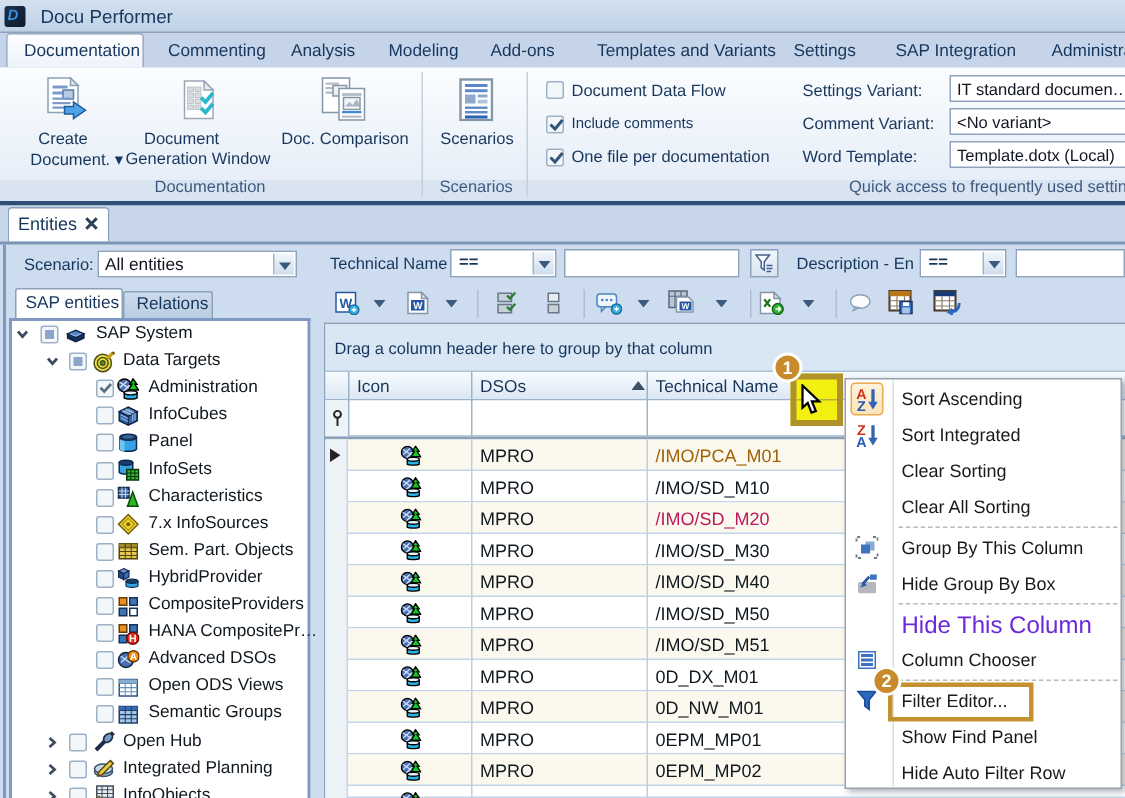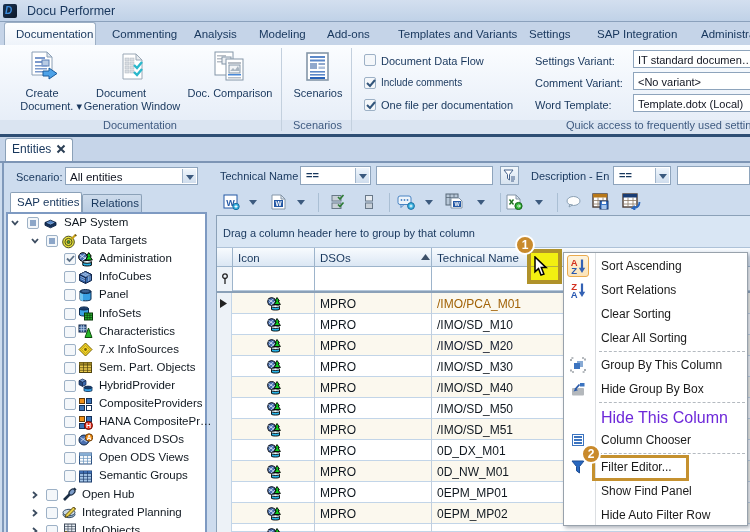--- a/index.html
+++ b/index.html
@@ -541,21 +541,21 @@
 <div class="abs" style="left:320px;top:318px;font-size:12px;color:#101820">MPRO</div>
 <div class="abs" style="left:437px;top:318px;font-size:12px;color:#101820">/IMO/SD_M10</div>
 <div class="vline" style="left:314px;top:314px;height:21px"></div>
 <div class="vline" style="left:431px;top:314px;height:21px"></div>
 <div class="abs" style="left:217px;top:335px;width:533px;height:21px;background:#fbf8ee;border-bottom:1px solid #c2d5e8"></div>
 <div class="abs" style="left:217px;top:335px;width:15px;height:21px;background:#edf2f7;border-right:1px solid #c2d5e8"></div>
 <svg class="abs" style="left:267px;top:339px" width="14" height="14">
     <use href="#i-multi"></use>
   </svg>
 <div class="abs" style="left:320px;top:339px;font-size:12px;color:#101820">MPRO</div>
-<div class="abs" style="left:437px;top:339px;font-size:12px;color:#0f172a">/IMO/SD_M20</div>
+<div class="abs" style="left:437px;top:339px;font-size:12px;color:#be185d">/IMO/SD_M20</div>
 <div class="vline" style="left:314px;top:335px;height:21px"></div>
 <div class="vline" style="left:431px;top:335px;height:21px"></div>
 <div class="abs" style="left:217px;top:356px;width:533px;height:21px;background:#ffffff;border-bottom:1px solid #c2d5e8"></div>
 <div class="abs" style="left:217px;top:356px;width:15px;height:21px;background:#edf2f7;border-right:1px solid #c2d5e8"></div>
 <svg class="abs" style="left:267px;top:360px" width="14" height="14">
     <use href="#i-multi"></use>
   </svg>
 <div class="abs" style="left:320px;top:360px;font-size:12px;color:#101820">MPRO</div>
 <div class="abs" style="left:437px;top:360px;font-size:12px;color:#101820">/IMO/SD_M30</div>
 <div class="vline" style="left:314px;top:356px;height:21px"></div>
@@ -644,21 +644,21 @@
 <div class="abs" style="left:563px;top:252px;width:185px;height:274px;background:#fff;border:1px solid #98a2ac;box-shadow:2px 2px 4px rgba(80,90,110,.45)"></div>
 <div class="abs" style="left:595px;top:253px;width:1px;height:272px;background:#dcdfe2"></div>
 <div class="abs" style="left:567px;top:255px;width:22px;height:22px;background:linear-gradient(#fdf3dd,#fbe3b8);border:1px solid #eaaa4e;border-radius:3px"></div>
 <svg class="abs" style="left:570px;top:258px" width="16" height="16">
     <use href="#m-sortaz"></use>
   </svg>
 <div class="abs" style="left:601px;top:259px;font-size:12px;color:#1a1a1a;white-space:nowrap">Sort Ascending</div>
 <svg class="abs" style="left:570px;top:282px" width="16" height="16">
     <use href="#m-sortza"></use>
   </svg>
-<div class="abs" style="left:601px;top:283px;font-size:12px;color:#1a1a1a;white-space:nowrap">Sort Relations</div>
+<div class="abs" style="left:601px;top:283px;font-size:12px;color:#1a1a1a;white-space:nowrap">Sort Integrated</div>
 <div class="abs" style="left:601px;top:307px;font-size:12px;color:#1a1a1a;white-space:nowrap">Clear Sorting</div>
 <div class="abs" style="left:601px;top:331px;font-size:12px;color:#1a1a1a;white-space:nowrap">Clear All Sorting</div>
 <div class="abs" style="left:599px;top:351px;width:146px;border-top:1px dashed #b4bac0"></div>
 <svg class="abs" style="left:570px;top:357px" width="16" height="16">
     <use href="#m-group"></use>
   </svg>
 <div class="abs" style="left:601px;top:358px;font-size:12px;color:#1a1a1a;white-space:nowrap">Group By This Column</div>
 <svg class="abs" style="left:570px;top:381px" width="16" height="16">
     <use href="#m-hidegrp"></use>
   </svg>

